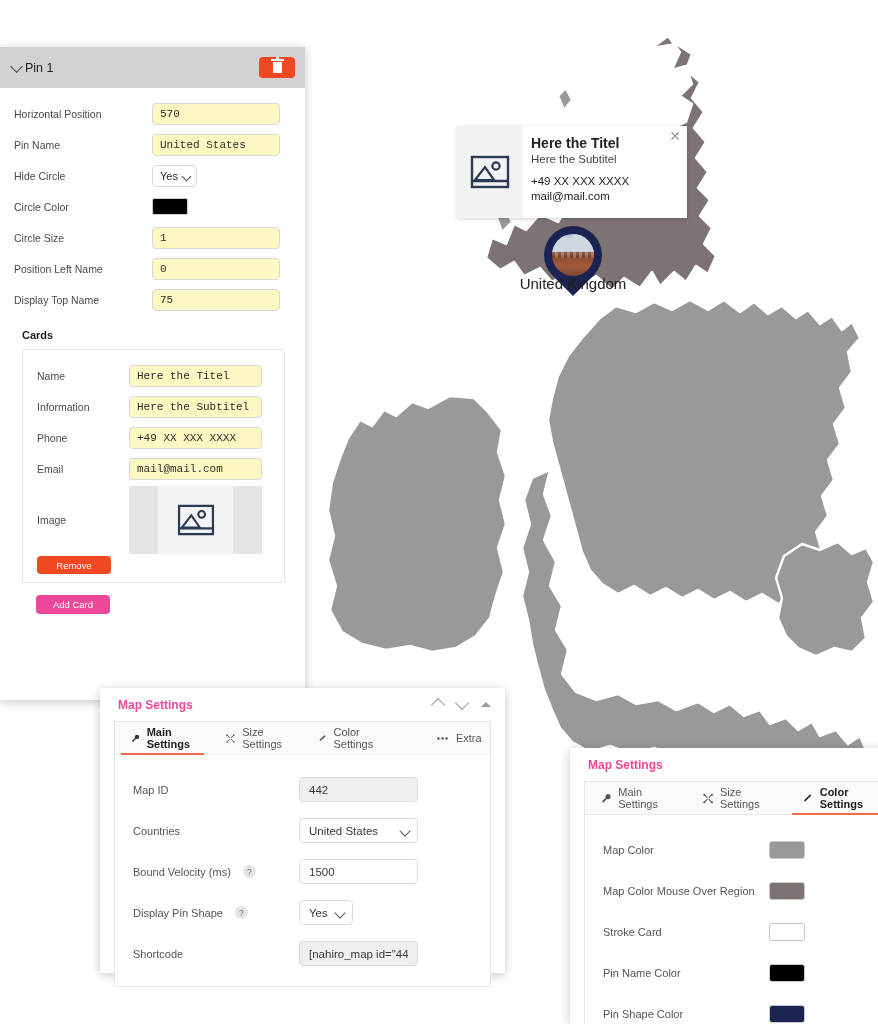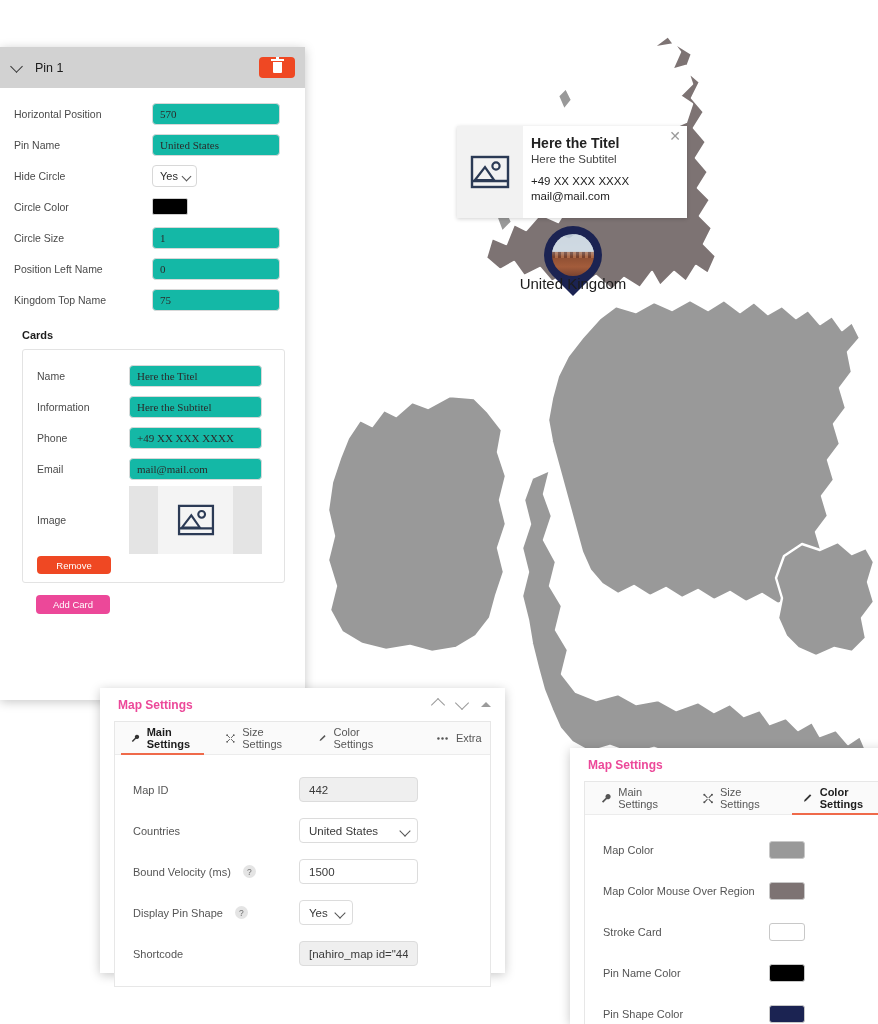--- a/index.html
+++ b/index.html
@@ -65,39 +65,39 @@
 
   
   .panel{position:absolute;background:#fff;box-shadow:0 2px 10px rgba(0,0,0,.22);}
 
   
   #pin-panel{left:0;top:47px;width:305px;height:653px;}
   #pin-panel .pp-head{
     height:41px;background:#d2d2d2;display:flex;align-items:center;
     padding:0 10px 0 12px;justify-content:space-between;
   }
-  #pin-panel .pp-head-left{display:flex;align-items:center;gap:14px;font-size:12.5px;color:#1c1c1c;}
+  #pin-panel .pp-head-left{display:flex;align-items:center;gap:4px;font-size:12.5px;color:#1c1c1c;}
   .chev-d{display:inline-block;width:8px;height:8px;border-right:1.6px solid #333;
           border-bottom:1.6px solid #333;transform:rotate(45deg);margin-bottom:3px;}
   .trash-btn{
     width:36px;height:21px;background:#ef4823;border-radius:4px;
     display:flex;align-items:center;justify-content:center;cursor:pointer;
   }
   .trash-glyph{position:relative;width:9px;height:11px;background:#fff;border-radius:0 0 1px 1px;}
   .trash-glyph::before{content:"";position:absolute;left:-2px;top:-3px;width:13px;height:1.8px;background:#fff;}
   .trash-glyph::after{content:"";position:absolute;left:3px;top:-5px;width:3px;height:2px;background:#fff;}
 
   .pp-body{padding:10px 20px 0 14px;}
   .frow{display:flex;align-items:center;min-height:31px;margin-bottom:0;}
   .frow .flabel{flex:0 0 138px;font-size:10.5px;color:#4a4a4a;line-height:14px;}
   .frow .flabel .hint{display:block;font-size:8.5px;font-style:italic;color:#8a8a8a;margin-top:1px;}
   .tinput{
-    width:128px;height:22px;border:1px solid #d8d8d8;border-radius:4px;background:#14b8a6;
+    width:128px;height:22px;border:1px solid #d8d8d8;border-radius:4px;background:#fef9c3;
     font-size:11px;color:#2b2b2b;padding:0 7px;box-sizing:border-box;
-    font-family:Liberation Serif, serif;
+    font-family:Liberation Mono, monospace;
   }
   .tselect{
     height:22px;border:1px solid #d8d8d8;border-radius:4px;background:#fff;
     font-size:11px;color:#2b2b2b;padding:0 18px 0 7px;box-sizing:border-box;
     display:inline-flex;align-items:center;position:relative;cursor:pointer;
   }
   .tselect .cv{
     position:absolute;right:6px;top:7px;width:6px;height:6px;
     border-right:1.4px solid #555;border-bottom:1.4px solid #555;transform:rotate(45deg);
   }
@@ -302,21 +302,21 @@
 
     <div class="frow">
       <div class="flabel">Circle Size</div>
       <input class="tinput" value="1" style="">
     </div>
     <div class="frow">
       <div class="flabel">Position Left Name</div>
       <input class="tinput" value="0" style="">
     </div>
     <div class="frow">
-      <div class="flabel">Kingdom Top Name</div>
+      <div class="flabel">Display Top Name</div>
       <input class="tinput" value="75" style="">
     </div>
 
     <div class="cards-title">Cards</div>
 
     <div class="card-box">
       <div class="frow">
         <div class="flabel">Name</div>
         <input class="tinput" value="Here the Titel" style="">
       </div>

